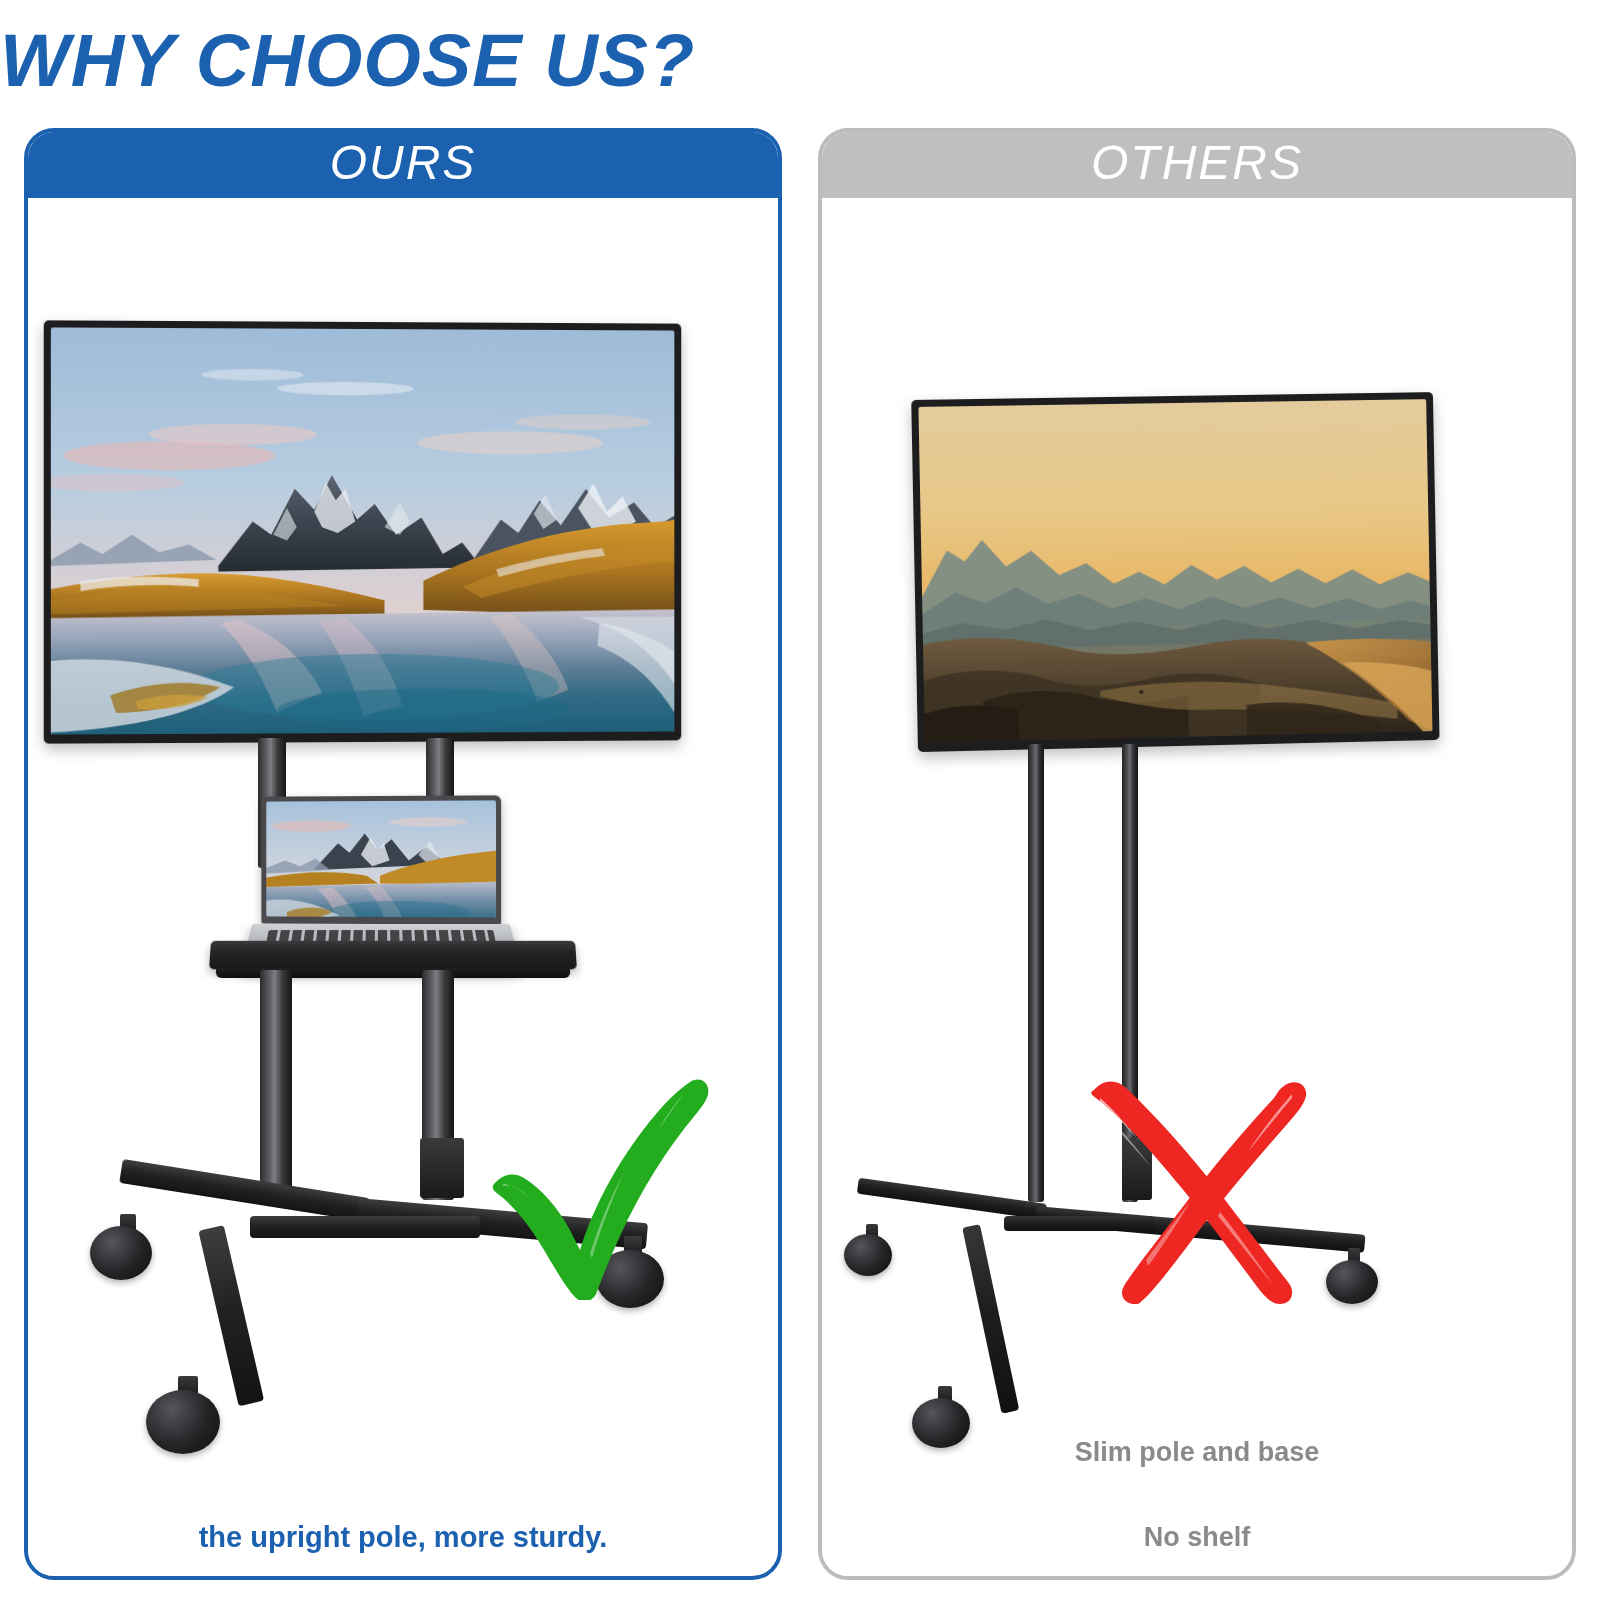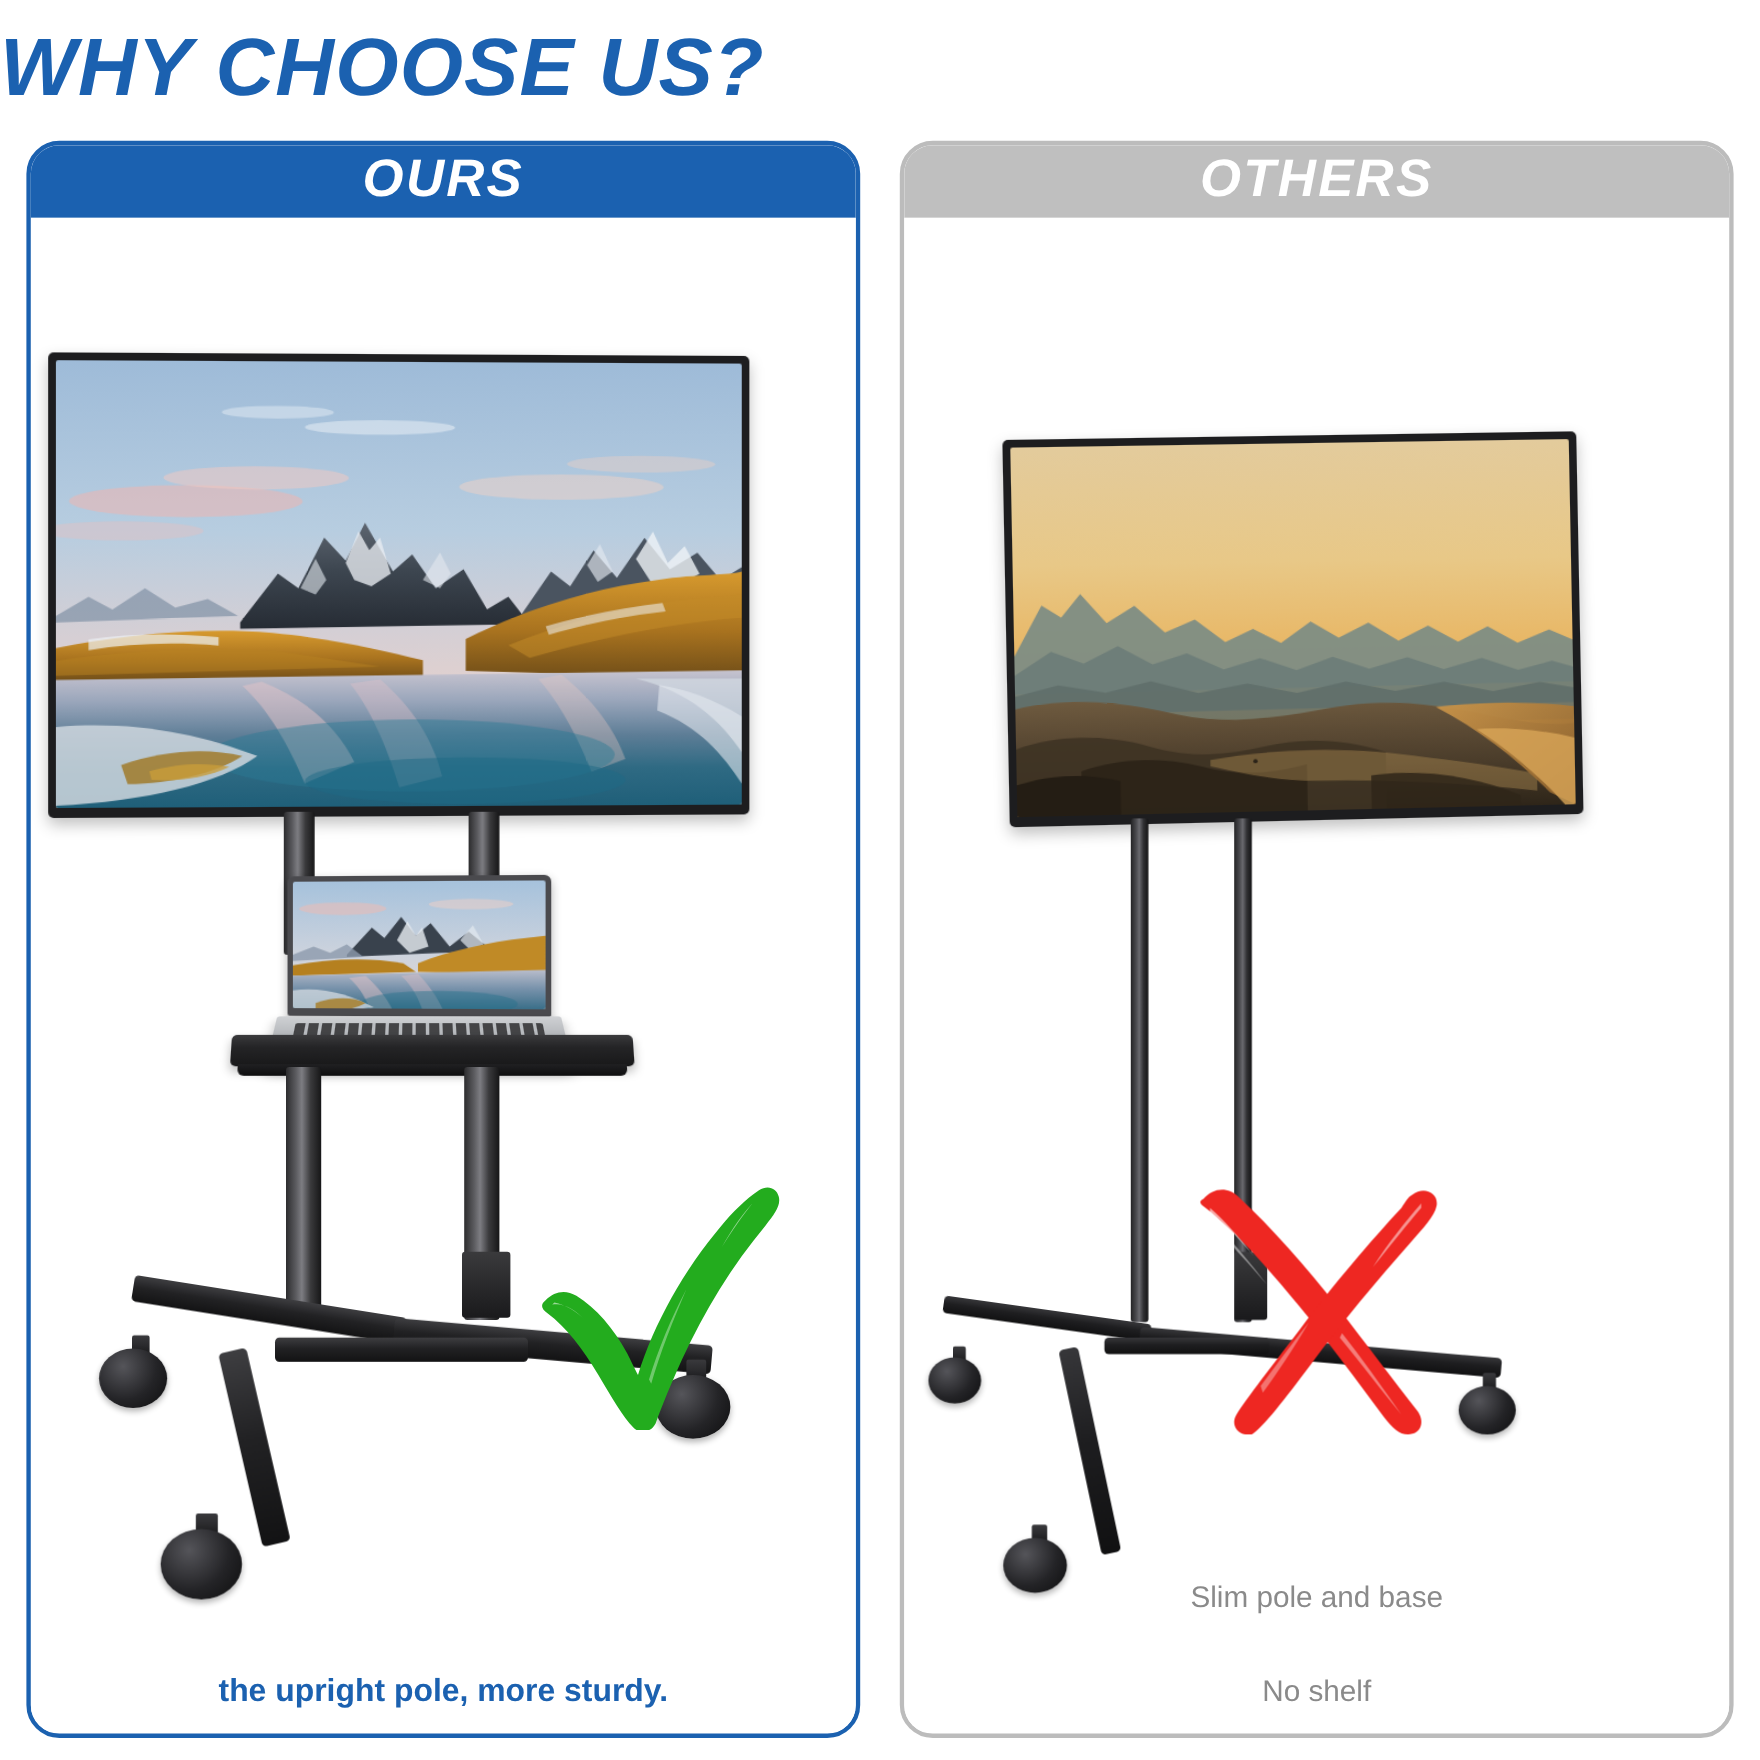--- a/index.html
+++ b/index.html
@@ -48,21 +48,21 @@
     background: #ffffff;
   }
   .panel.ours   { border: 4px solid #1b61b0; }
   .panel.others { border: 4px solid #bcbcbc; }
 
   .panel-header {
     height: 66px;
     line-height: 62px;
     text-align: center;
     font-size: 48px;
-    font-weight: bold;
+    font-weight: normal;
     font-style: italic;
     color: #ffffff;
     letter-spacing: 2px;
   }
   .panel.ours   .panel-header { background: #1b61b0; }
   .panel.others .panel-header { background: #bfbfbf; }
 
   .panel-body {
     position: relative;
     height: 1376px;
@@ -93,21 +93,21 @@
   .ours .cap-second {
     font-size: 28px;
     font-weight: bold;
     color: #1b61b0;
     margin-top: 34px;
   }
 
   .others .cap-main,
   .others .cap-second {
     font-size: 27px;
-    font-weight: normal;
+    font-weight: bold;
     color: #8a8a8a;
   }
   .others .cap-main { margin-bottom: 0; }
   .others .cap-second { margin-top: 50px; }
 
   
   .tv {
     position: absolute;
     border-radius: 5px;
     background: #1d1d1f;

